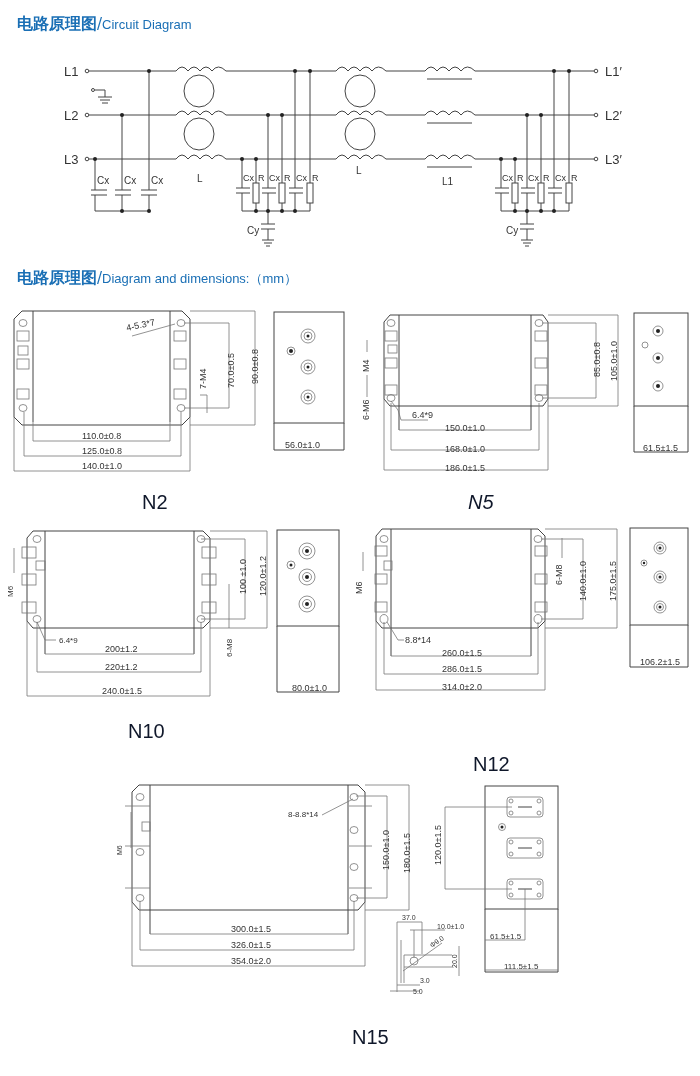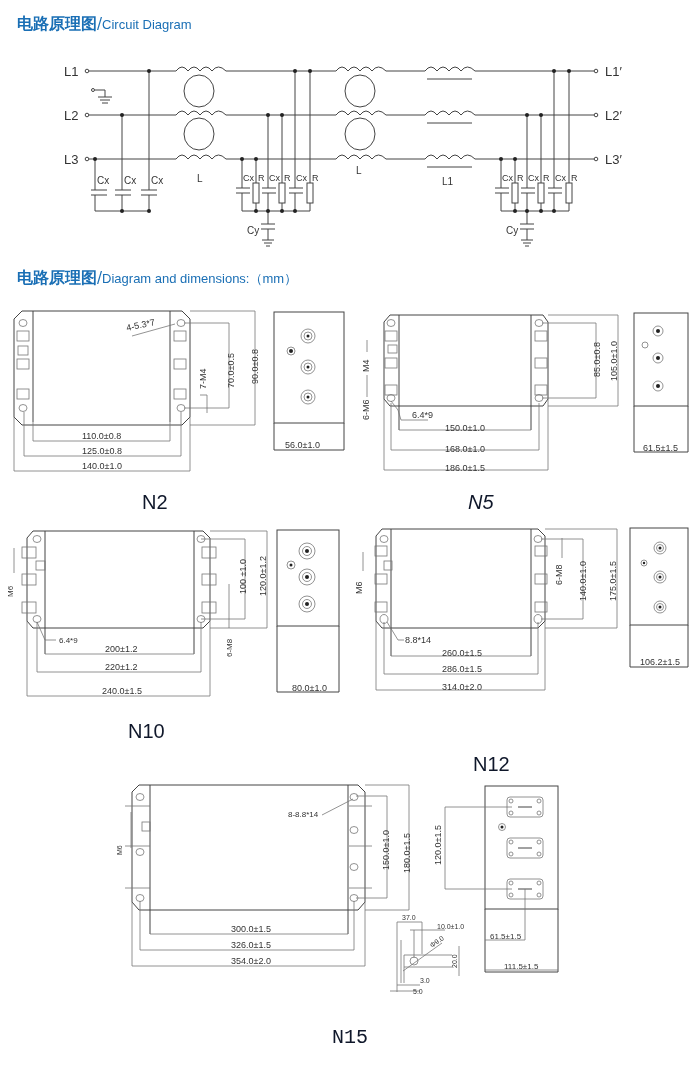--- a/index.html
+++ b/index.html
@@ -406,13 +406,13 @@
   </g>
   <text class="t" x="441" y="865" font-size="9" transform="rotate(-90 441 865)">120.0±1.5</text>
   <text class="t" x="490" y="939" font-size="8">61.5±1.5</text>
   <text class="t" x="504" y="969" font-size="8">111.5±1.5</text>
 </svg>
 
 <div class="model" style="left:142px;top:491px;">N2</div>
 <div class="model" style="left:468px;top:491px;font-style:italic;">N5</div>
 <div class="model" style="left:128px;top:713px;margin-top:7px;">N10</div>
 <div class="model" style="left:473px;top:713px;margin-top:40px;">N12</div>
-<div class="model" style="left:332px;top:1026px;font-family:Liberation Mono, monospace;">N15</div>
+<div class="model" style="left:352px;top:1026px;">N15</div>
 
 </body></html>

